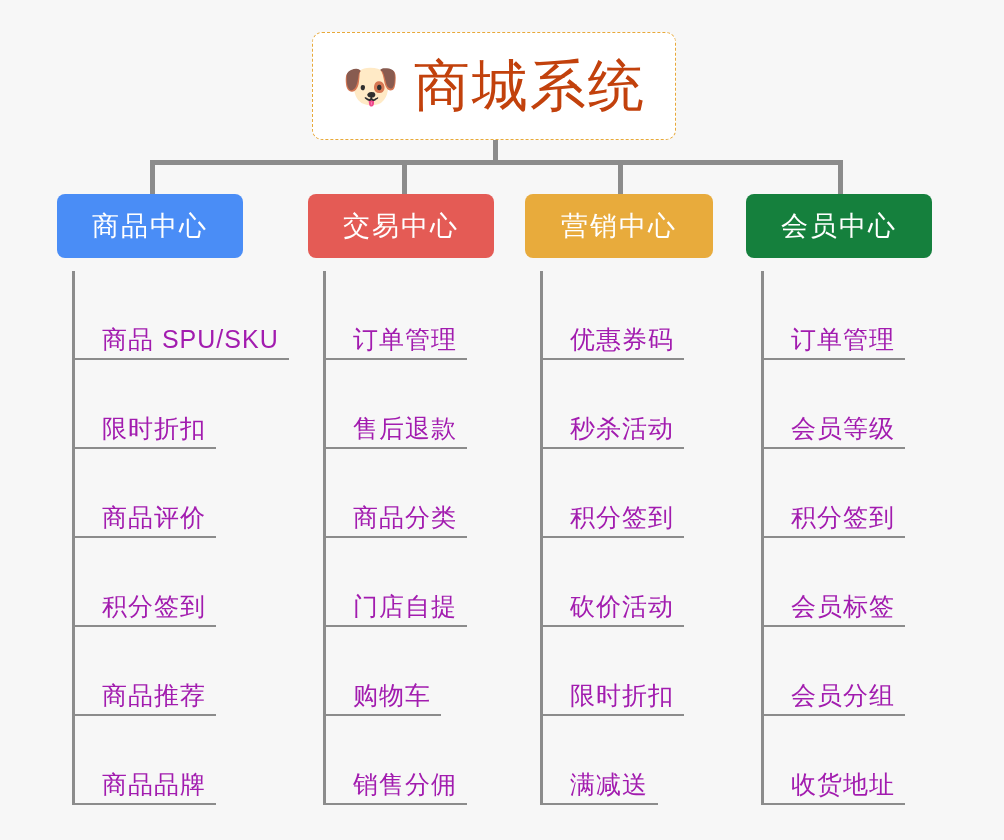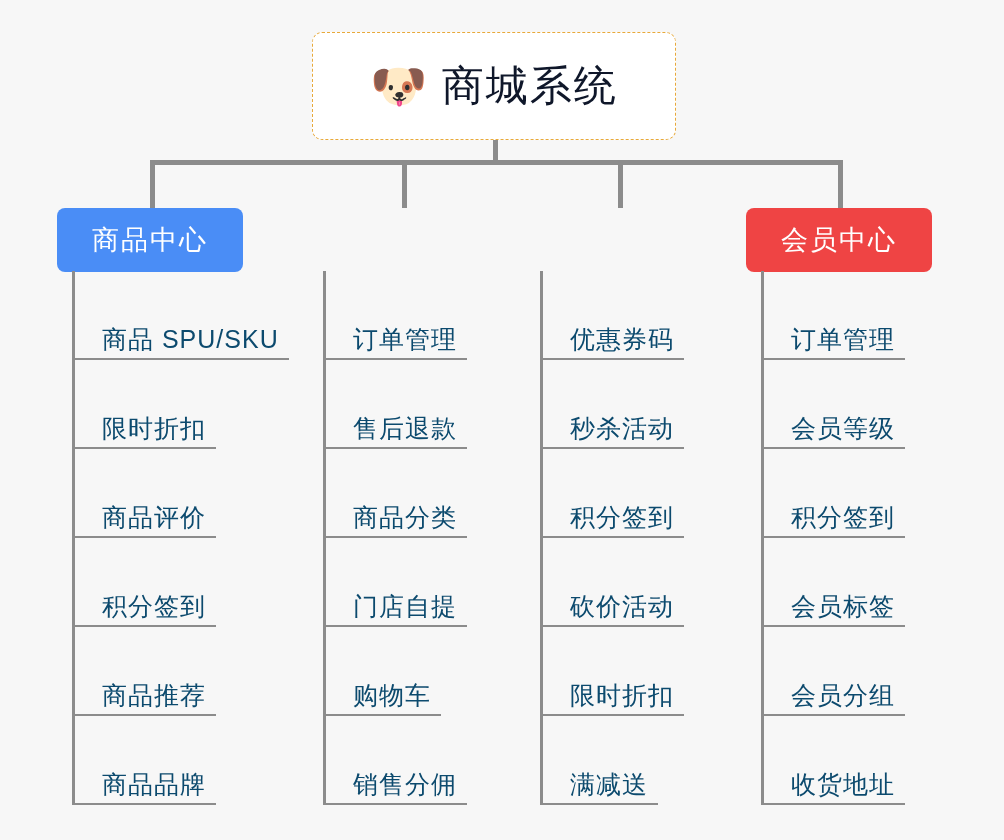--- a/index.html
+++ b/index.html
@@ -37,22 +37,22 @@
     gap: 14px;
     box-sizing: border-box;
   }
   .root-emoji {
     font-size: 46px;
     line-height: 1;
     display: block;
     filter: saturate(1.05);
   }
   .root-title {
-    font-size: 42px;
-    color: #0f172a;
+    font-size: 56px;
+    color: #c2410c;
     letter-spacing: 2px;
     line-height: 1;
     white-space: nowrap;
   }
 
   
   .conn {
     position: absolute;
     background: #8c8c8c;
   }
@@ -74,39 +74,39 @@
     height: 48px;
   }
   .drop-1 { left: 150px; }
   .drop-2 { left: 402px; }
   .drop-3 { left: 618px; }
   .drop-4 { left: 838px; }
 
   
   .cat-box {
     position: absolute;
-    top: 208px;
+    top: 194px;
     height: 64px;
     border-radius: 8px;
     display: flex;
     align-items: center;
     justify-content: center;
     box-sizing: border-box;
   }
   .cat-label {
     font-size: 27px;
     color: #ffffff;
     letter-spacing: 2px;
     line-height: 1;
     white-space: nowrap;
   }
   .cat-1 { left: 57px;  width: 186px; background: #4a8df6; }
   .cat-2 { left: 308px; width: 186px; background: #e45b55; }
   .cat-3 { left: 525px; width: 188px; background: #e8ab3c; }
-  .cat-4 { left: 746px; width: 186px; background: #ef4444; }
+  .cat-4 { left: 746px; width: 186px; background: #15803d; }
 
   
   .leaf-col {
     position: absolute;
     top: 271px;
   }
   .col-1 { left: 57px;  }
   .col-2 { left: 308px; }
   .col-3 { left: 525px; }
   .col-4 { left: 746px; }
@@ -129,21 +129,21 @@
     position: absolute;
     left: 15px;
     bottom: 0;
     display: inline-block;
     border-bottom: 2px solid #8c8c8c;
     padding: 0 10px 5px 30px;
     white-space: nowrap;
   }
   .leaf-label {
     font-size: 25px;
-    color: #0c4a6e;
+    color: #a21caf;
     line-height: 1.1;
     letter-spacing: 1px;
     white-space: nowrap;
     margin-top: 24px;
   }
 </style>
 </head>
 <body>
 
 <div id="canvas">
@@ -156,20 +156,26 @@
   <div class="conn conn-v-root"></div>
   <div class="conn conn-h-bus"></div>
   <div class="conn conn-v-drop drop-1"></div>
   <div class="conn conn-v-drop drop-2"></div>
   <div class="conn conn-v-drop drop-3"></div>
   <div class="conn conn-v-drop drop-4"></div>
 
   <div class="cat-box cat-1">
     <span class="cat-label">商品中心</span>
   </div>
+  <div class="cat-box cat-2">
+    <span class="cat-label">交易中心</span>
+  </div>
+  <div class="cat-box cat-3">
+    <span class="cat-label">营销中心</span>
+  </div>
   <div class="cat-box cat-4">
     <span class="cat-label">会员中心</span>
   </div>
 
   <div class="leaf-col col-1">
     <div class="col-stem" style="height: 534px;"></div>
     <div class="leaf-item">
       <span class="leaf-inner"><span class="leaf-label">商品 SPU/SKU</span></span>
     </div>
     <div class="leaf-item">

